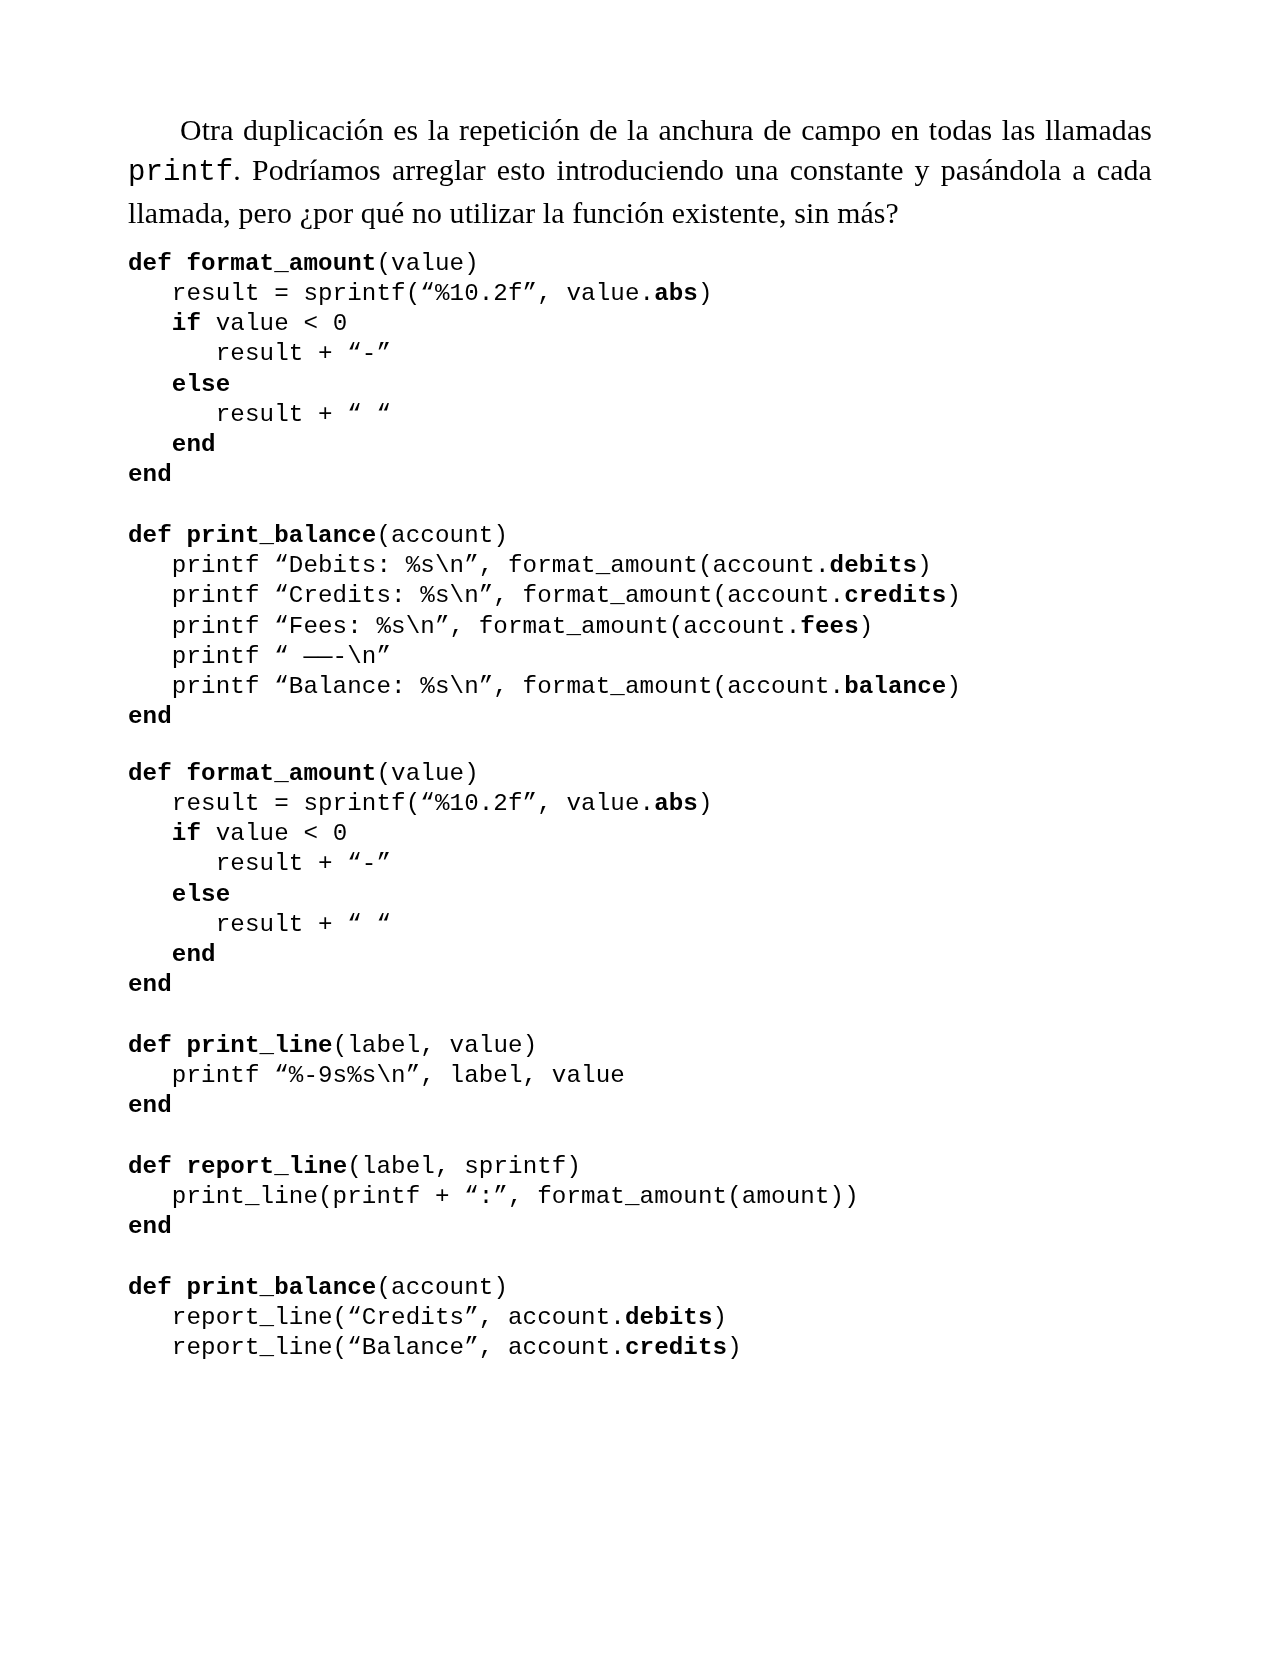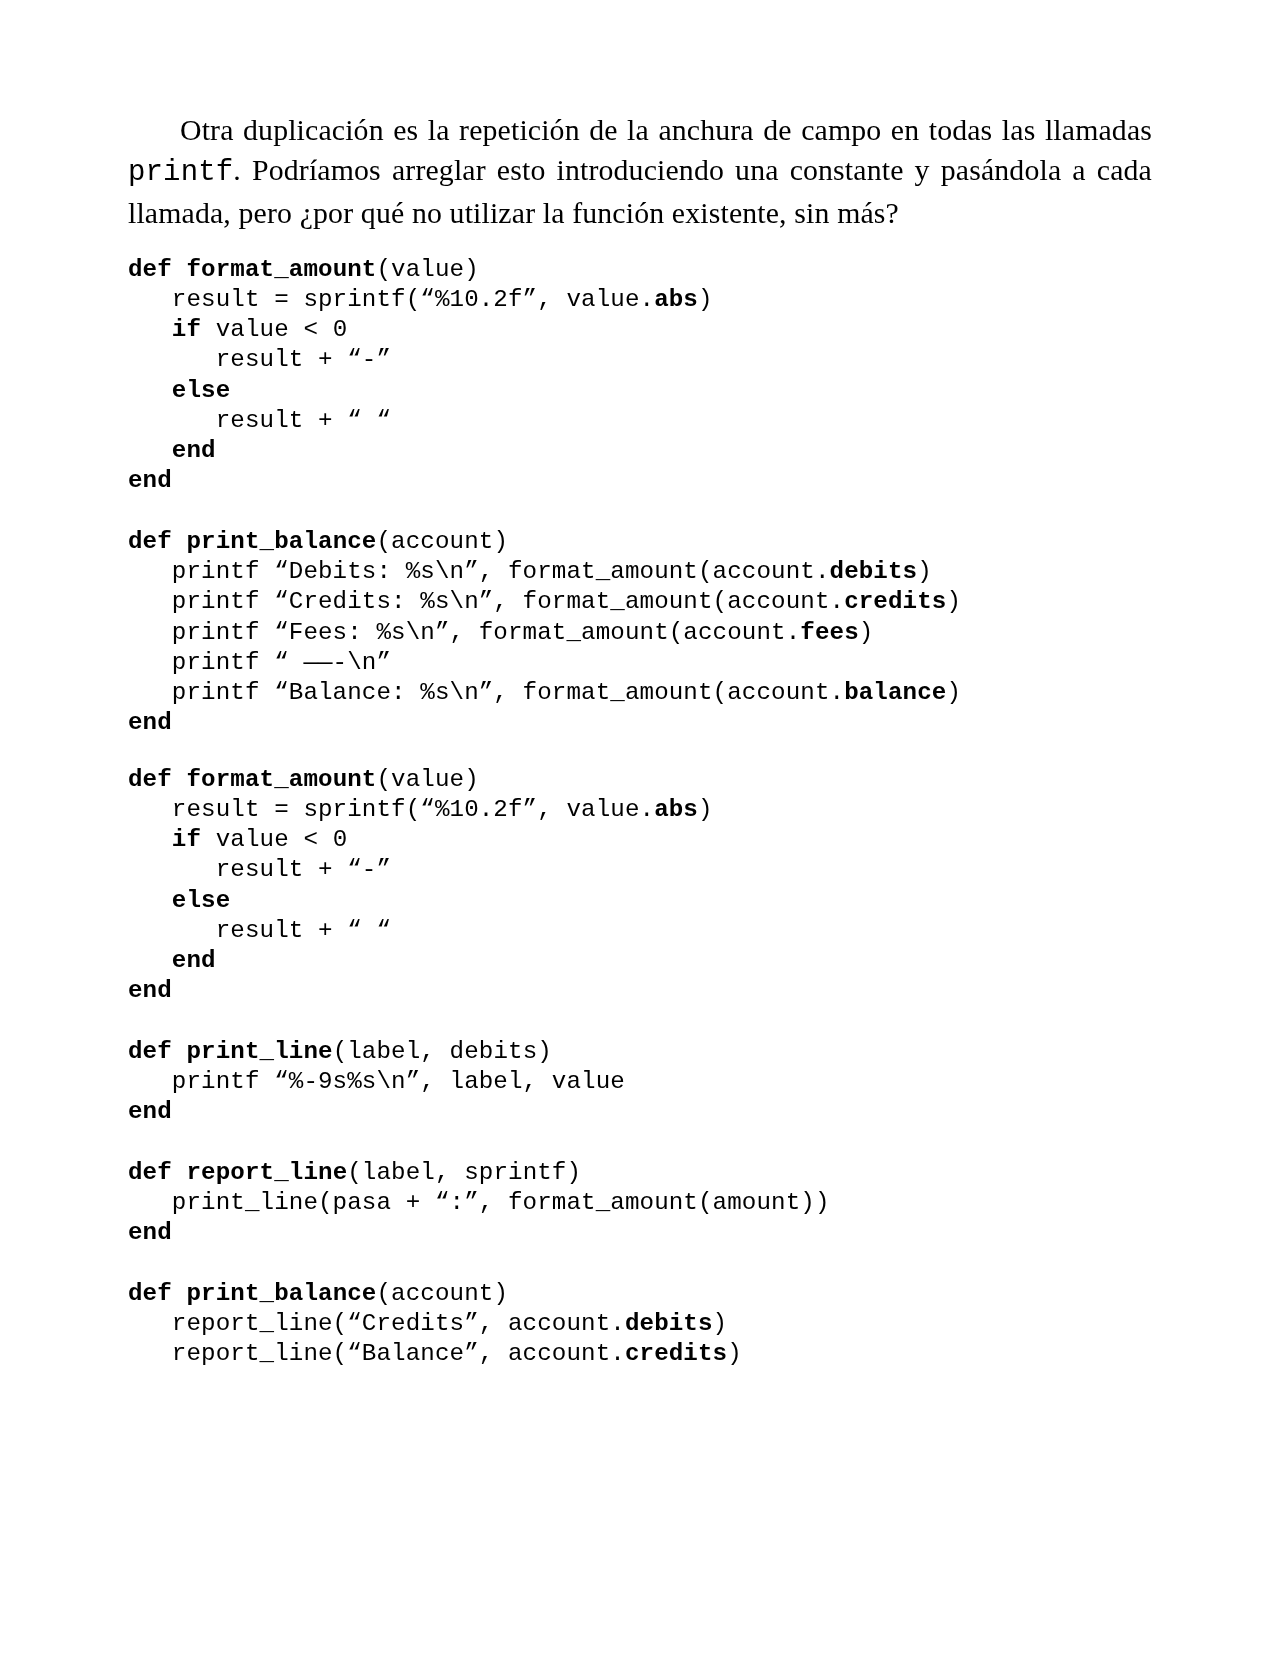--- a/index.html
+++ b/index.html
@@ -26,21 +26,21 @@
   }
   .para .code-inline {
     font-family: "Courier New", Courier, monospace;
     font-size: 29px;
   }
   .codeblock {
     font-family: "Courier New", Courier, monospace;
     font-size: 24.2px;
     line-height: 1.25;
     white-space: pre;
-    margin: 22px 0 26px 0;
+    margin: 16px 0 26px 0;
     letter-spacing: 0.1px;
   }
   .codeblock b {
     font-weight: bold;
   }
 </style>
 </head>
 <body>
 
 <div class="page">
@@ -67,25 +67,25 @@
 
   <div class="codeblock"><b>def</b><span> </span><b>format_amount</b><span>(value)</span>
 <span>   result = sprintf(“%10.2f”, value.</span><b>abs</b><span>)</span>
 <span>   </span><b>if</b><span> value &lt; 0</span>
 <span>      result + “-”</span>
 <span>   </span><b>else</b>
 <span>      result + “ “</span>
 <span>   </span><b>end</b>
 <b>end</b>
 <span></span>
-<b>def</b><span> </span><b>print_line</b><span>(label, debits)</span>
+<b>def</b><span> </span><b>print_line</b><span>(label, value)</span>
 <span>   printf “%-9s%s\n”, label, value</span>
 <b>end</b>
 <span></span>
 <b>def</b><span> </span><b>report_line</b><span>(label, sprintf)</span>
-<span>   print_line(pasa + “:”, format_amount(amount))</span>
+<span>   print_line(printf + “:”, format_amount(amount))</span>
 <b>end</b>
 <span></span>
 <b>def</b><span> </span><b>print_balance</b><span>(account)</span>
 <span>   report_line(“Credits”, account.</span><b>debits</b><span>)</span>
 <span>   report_line(“Balance”, account.</span><b>credits</b><span>)</span></div>
 
 </div>
 
 </body></html>

